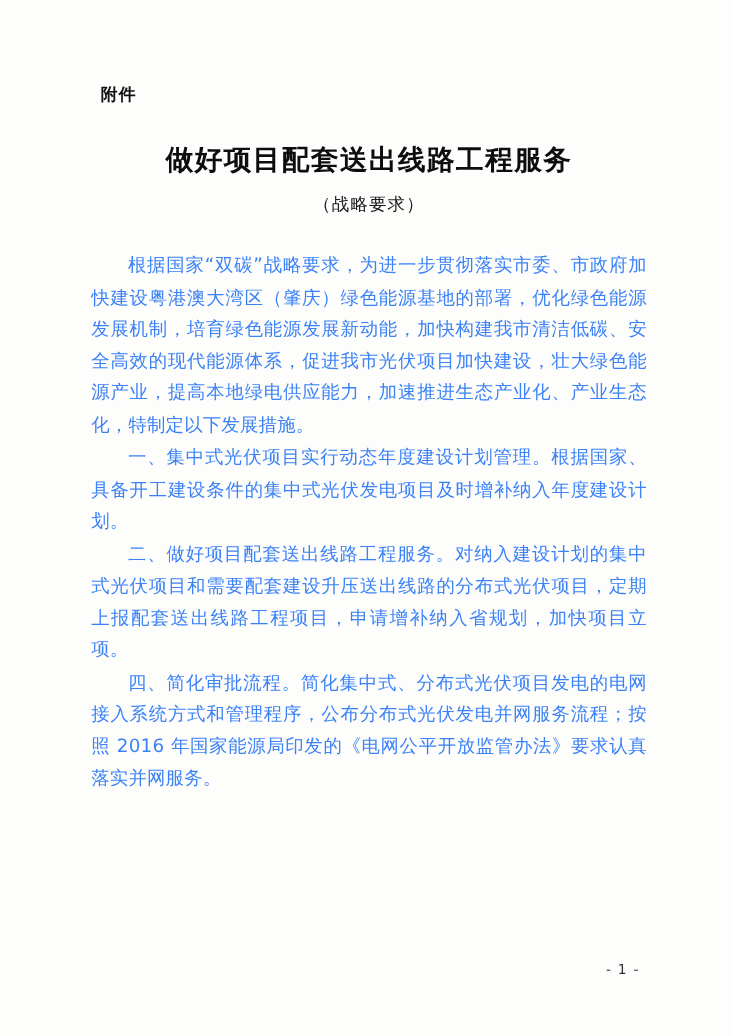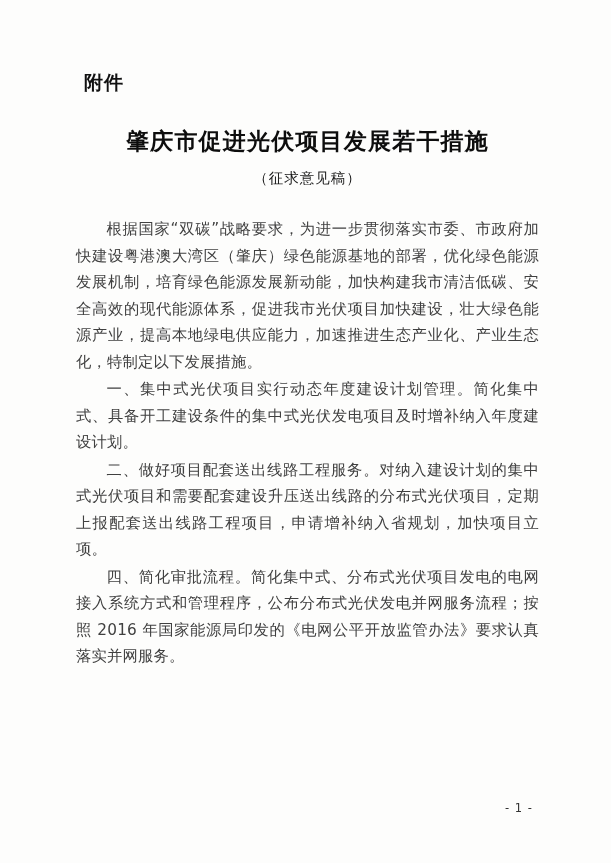--- a/index.html
+++ b/index.html
@@ -16,21 +16,21 @@
   }
   .page {
     position: relative;
     width: 611px;
     height: 863px;
     box-sizing: border-box;
     padding: 60px 72px 30px 76px;
     background: #fdfdfc;
   }
   .attachment-label {
-    font-size: 19px;
+    font-size: 14px;
     font-weight: 700;
     letter-spacing: 1px;
     margin: 10px 0 0 8px;
     color: #111;
   }
   .doc-title {
     text-align: center;
     font-size: 23px;
     font-weight: 700;
     letter-spacing: 1.2px;
@@ -50,44 +50,44 @@
     margin-top: 28px;
   }
   .para {
     font-size: 15.3px;
     line-height: 26.5px;
     text-align: justify;
     text-justify: inter-ideograph;
     text-indent: 2em;
     margin: 0 0 1px 0;
     letter-spacing: 0.2px;
-    color: #404040;
+    color: #3b82f6;
   }
   .page-number {
     position: absolute;
     right: 78px;
     bottom: 48px;
     font-size: 11.5px;
     color: #333;
     letter-spacing: 1px;
   }
 </style>
 </head>
 <body>
 
 <div class="page">
 
   <div class="attachment-label">附件</div>
 
-  <div class="doc-title">肇庆市促进光伏项目发展若干措施</div>
+  <div class="doc-title">做好项目配套送出线路工程服务</div>
 
-  <div class="doc-subtitle">（征求意见稿）</div>
+  <div class="doc-subtitle">（战略要求）</div>
 
   <div class="body-text">
     <p class="para">根据国家“双碳”战略要求，为进一步贯彻落实市委、市政府加快建设粤港澳大湾区（肇庆）绿色能源基地的部署，优化绿色能源发展机制，培育绿色能源发展新动能，加快构建我市清洁低碳、安全高效的现代能源体系，促进我市光伏项目加快建设，壮大绿色能源产业，提高本地绿电供应能力，加速推进生态产业化、产业生态化，特制定以下发展措施。</p>
-    <p class="para">一、集中式光伏项目实行动态年度建设计划管理。简化集中式、具备开工建设条件的集中式光伏发电项目及时增补纳入年度建设计划。</p>
+    <p class="para">一、集中式光伏项目实行动态年度建设计划管理。根据国家、具备开工建设条件的集中式光伏发电项目及时增补纳入年度建设计划。</p>
     <p class="para">二、做好项目配套送出线路工程服务。对纳入建设计划的集中式光伏项目和需要配套建设升压送出线路的分布式光伏项目，定期上报配套送出线路工程项目，申请增补纳入省规划，加快项目立项。</p>
     <p class="para">四、简化审批流程。简化集中式、分布式光伏项目发电的电网接入系统方式和管理程序，公布分布式光伏发电并网服务流程；按照 2016 年国家能源局印发的《电网公平开放监管办法》要求认真落实并网服务。</p>
   </div>
 
   <div class="page-number">- 1 -</div>
 
 </div>
 
 </body></html>

